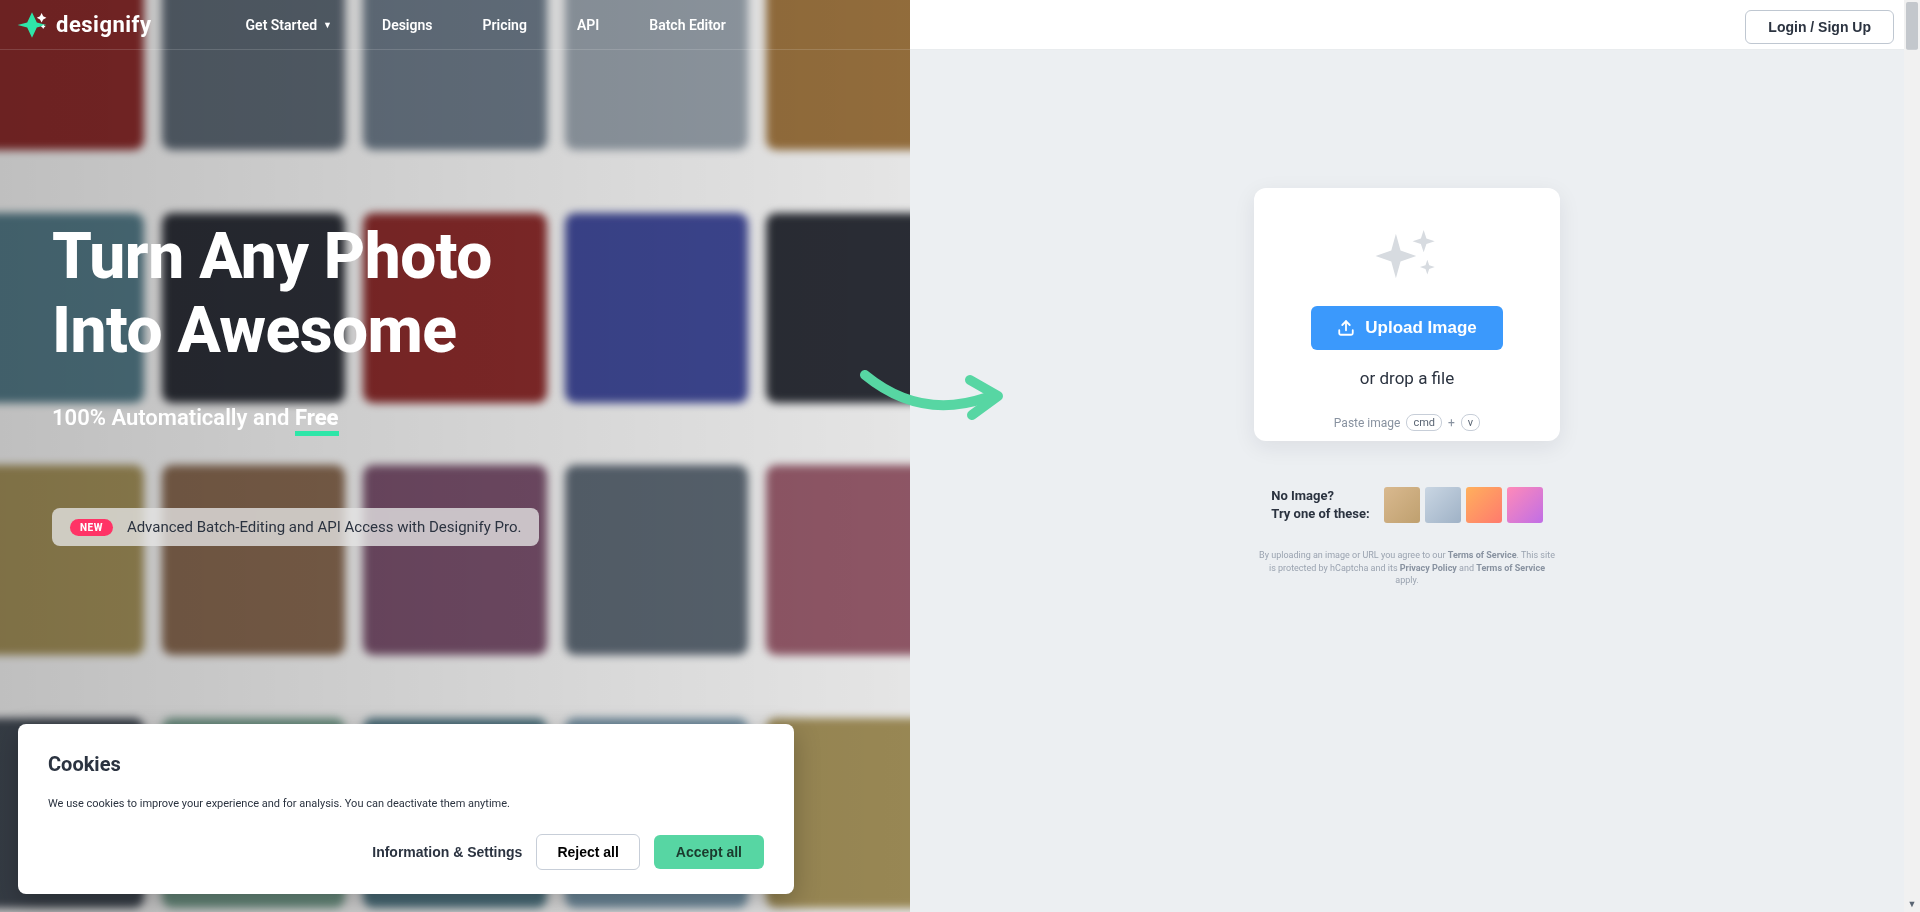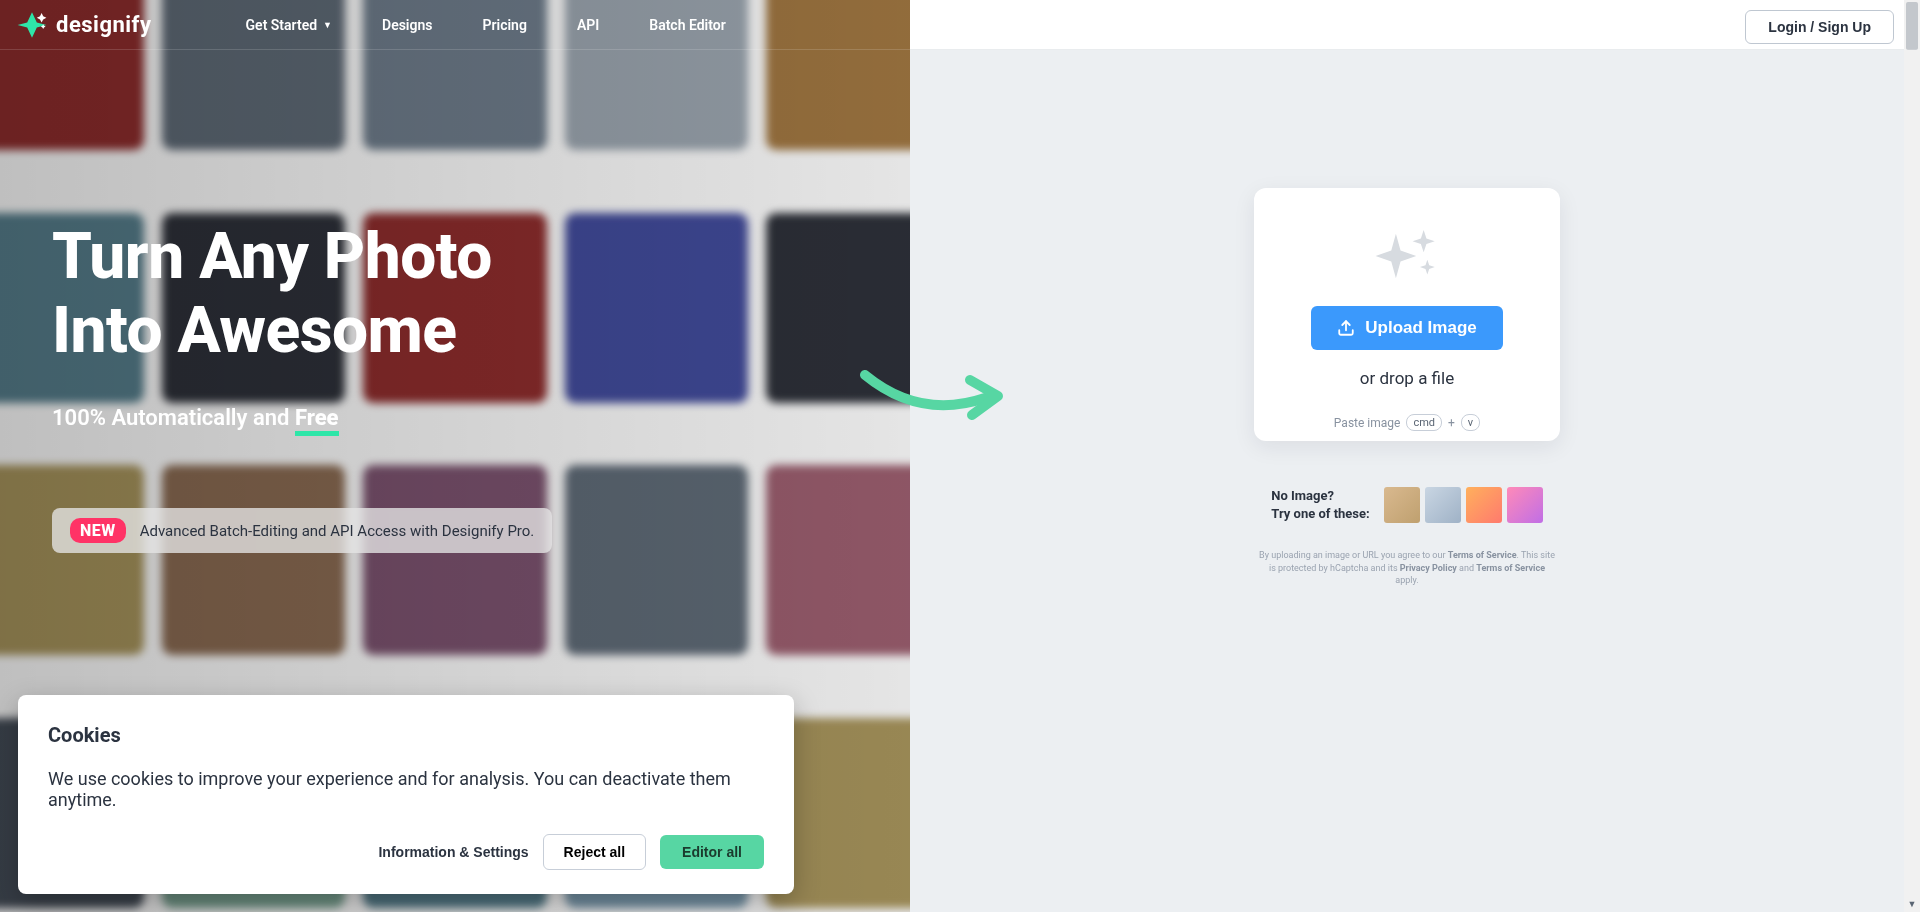--- a/index.html
+++ b/index.html
@@ -23,21 +23,21 @@
 .bg-tile { border-radius: 10px; height: 190px; }
 .dark-overlay { position: absolute; inset: 0; background: linear-gradient(90deg, rgba(0,0,0,0.25) 0%, rgba(0,0,0,0.1) 100%); }
 
 .hero { position: absolute; left: 52px; top: 220px; color: #fff; }
 .hero h1 { font-size: 64px; font-weight: 800; line-height: 1.15; letter-spacing: -0.5px; }
 .subline { margin-top: 38px; font-size: 22px; font-weight: 600; }
 .subline .free { font-weight: 800; position: relative; }
 .subline .free::after { content: ""; position: absolute; left: 0; right: 0; bottom: -6px; height: 5px; background: #2ee6a8; }
 
 .pill { margin-top: 78px; display: inline-flex; align-items: center; gap: 14px; background: rgba(230,230,230,0.78); backdrop-filter: blur(2px); border-radius: 8px; padding: 10px 18px; }
-.pill .badge { background: #ff3366; color: #fff; font-size: 16px; font-weight: 800; letter-spacing: 0.5px; border-radius: 10px; padding: 3px 10px; }
+.pill .badge { background: #ff3366; color: #fff; font-size: 10px; font-weight: 800; letter-spacing: 0.5px; border-radius: 10px; padding: 3px 10px; }
 .pill .txt { color: #2b3340; font-size: 15px; }
 
 
 .right-pane { position: absolute; left: 910px; top: 50px; right: 16px; bottom: 0; background: #eceff2; display: flex; flex-direction: column; align-items: center; }
 .right-header { position: absolute; left: 910px; top: 0; right: 0; height: 50px; background: #fff; border-bottom: 1px solid #e6e9ec; }
 
 .arrow { position: absolute; left: 860px; top: 360px; z-index: 30; }
 
 .upload-card { margin-top: 138px; width: 306px; background: #fff; border-radius: 12px; box-shadow: 0 6px 22px rgba(20,30,50,0.08); display: flex; flex-direction: column; align-items: center; padding: 40px 22px 10px; }
 .spark-lg { width: 74px; height: 56px; margin-bottom: 22px; }
@@ -54,21 +54,21 @@
 .t2 { background: linear-gradient(135deg, #c9d6e3, #9fb2c6); }
 .t3 { background: linear-gradient(135deg, #ffb05c, #ff7a6e); }
 .t4 { background: linear-gradient(135deg, #ff8ab8, #c06ee6); }
 
 .legal { margin-top: 26px; width: 300px; text-align: center; font-size: 9px; color: #9aa3b0; line-height: 1.4; }
 .legal b { font-weight: 700; color: #8892a0; }
 
 
 .cookie { position: absolute; left: 18px; bottom: 18px; width: 776px; background: #fff; border-radius: 8px; box-shadow: 0 8px 26px rgba(0,0,0,0.25); padding: 28px 30px 24px; z-index: 80; }
 .cookie h2 { font-size: 20px; font-weight: 700; color: #2b3340; margin-bottom: 21px; }
-.cookie p { font-size: 18px; color: #2b3340; margin-bottom: 24px; }
+.cookie p { font-size: 11px; color: #2b3340; margin-bottom: 24px; }
 .cookie-actions { display: flex; justify-content: flex-end; align-items: center; gap: 14px; }
 .link-btn { background: none; border: none; font-size: 14px; font-weight: 600; color: #2b3340; cursor: pointer; }
 .btn-outline { background: #fff; border: 1px solid #c7ced8; border-radius: 6px; padding: 9px 20px; font-size: 14px; font-weight: 600; cursor: pointer; }
 .btn-accept { background: #57d6a3; border: none; border-radius: 6px; padding: 9px 22px; font-size: 14px; font-weight: 700; color: #1b3b2e; cursor: pointer; }
 
 
 .scrollbar { position: absolute; right: 0; top: 0; width: 16px; height: 100%; background: #f1f1f1; }
 .scroll-thumb { position: absolute; left: 2px; right: 2px; top: 2px; height: 48px; background: #c3c7cc; border-radius: 2px; }
 .scroll-arrow { position: absolute; left: 0; right: 0; height: 16px; display: flex; align-items: center; justify-content: center; font-size: 9px; color: #5a6573; }
 .scroll-up { top: 0; }
@@ -190,21 +190,21 @@
       <span>By uploading an image or URL you agree to our </span><b>Terms of Service</b><span>. This site is protected by hCaptcha and its </span><b>Privacy Policy</b><span> and </span><b>Terms of Service</b><span> apply.</span>
     </div>
   </div>
 
   <div class="cookie">
     <h2>Cookies</h2>
     <p>We use cookies to improve your experience and for analysis. You can deactivate them anytime.</p>
     <div class="cookie-actions">
       <button class="link-btn">Information &amp; Settings</button>
       <button class="btn-outline">Reject all</button>
-      <button class="btn-accept">Editor all</button>
+      <button class="btn-accept">Accept all</button>
     </div>
   </div>
 
   <div class="scrollbar">
     <div class="scroll-arrow scroll-up">▲</div>
     <div class="scroll-thumb"></div>
     <div class="scroll-arrow scroll-down">▼</div>
   </div>
 
 </div>

